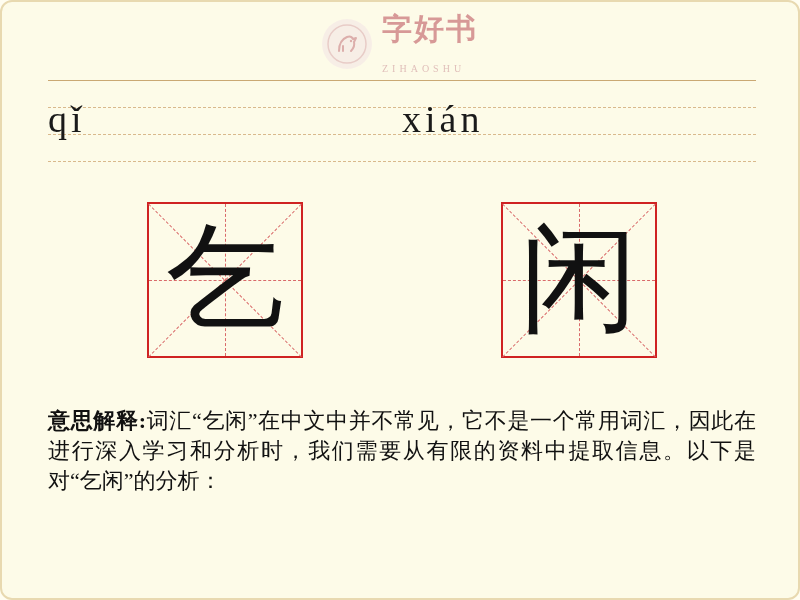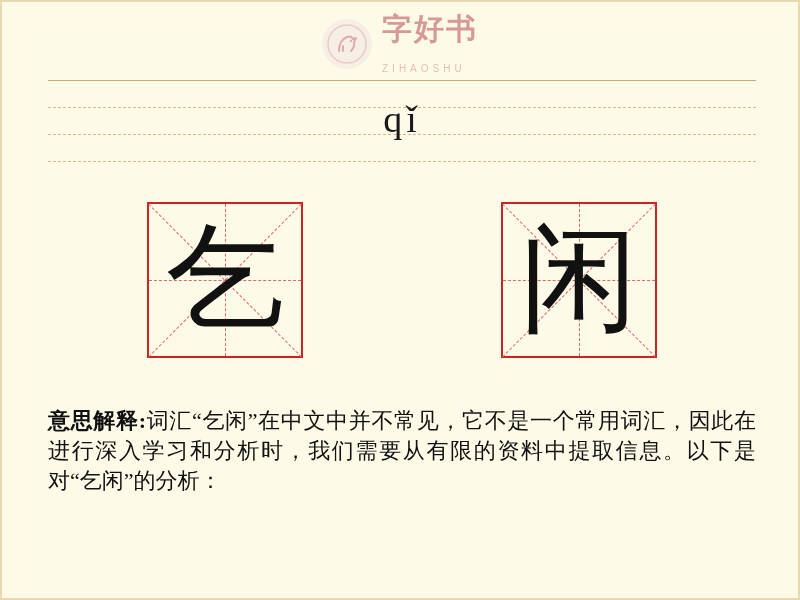--- a/index.html
+++ b/index.html
@@ -13,21 +13,21 @@
     font-family: "Liberation Serif", serif;
     overflow: hidden;
   }
   .page {
     position: relative;
     width: 800px;
     height: 600px;
     box-sizing: border-box;
     background: #fdfbe8;
     border: 2px solid #e8d9b0;
-    border-radius: 0;
+    border-radius: 12px;
     overflow: hidden;
   }
   
   .logo {
     position: absolute;
     top: 14px;
     left: 0;
     width: 100%;
     height: 56px;
     display: flex;
@@ -54,21 +54,21 @@
     line-height: 1;
   }
   .logo-cn {
     font-family: "Liberation Serif", serif;
     font-size: 30px;
     color: #b94a56;
     letter-spacing: 2px;
     font-weight: bold;
   }
   .logo-py {
-    font-family: Liberation Sans, sans-serif;
+    font-family: Liberation Serif, serif;
     font-size: 10px;
     color: #c98e94;
     letter-spacing: 4px;
     margin-top: 20px;
   }
 
   
   .staff {
     position: absolute;
     top: 78px;
@@ -94,21 +94,21 @@
     top: 78px;
     left: 46px;
     width: 708px;
     height: 82px;
     display: flex;
   }
   .pinyin-cell {
     flex: 1 1 50%;
     display: flex;
     align-items: center;
-    justify-content: center;
+    justify-content: flex-start;
   }
   .pinyin {
     font-family: "Liberation Serif", serif;
     font-size: 38px;
     color: #1a1a1a;
     letter-spacing: 4px;
     line-height: 1;
     transform: translateY(-2px);
   }
 
@@ -212,20 +212,23 @@
 
   <div class="staff">
     <div class="staff-line solid l0"></div>
     <div class="staff-line l1"></div>
     <div class="staff-line l2"></div>
     <div class="staff-line l3"></div>
   </div>
   <div class="pinyin-row">
     <div class="pinyin-cell">
       <div class="pinyin">qǐ</div>
+    </div>
+    <div class="pinyin-cell">
+      <div class="pinyin">xián</div>
     </div>
   </div>
 
   <div class="chars">
     <div class="char-cell">
       <div class="grid">
         <div class="v"></div>
         <div class="h"></div>
         <div class="d1"></div>
         <div class="d2"></div>

